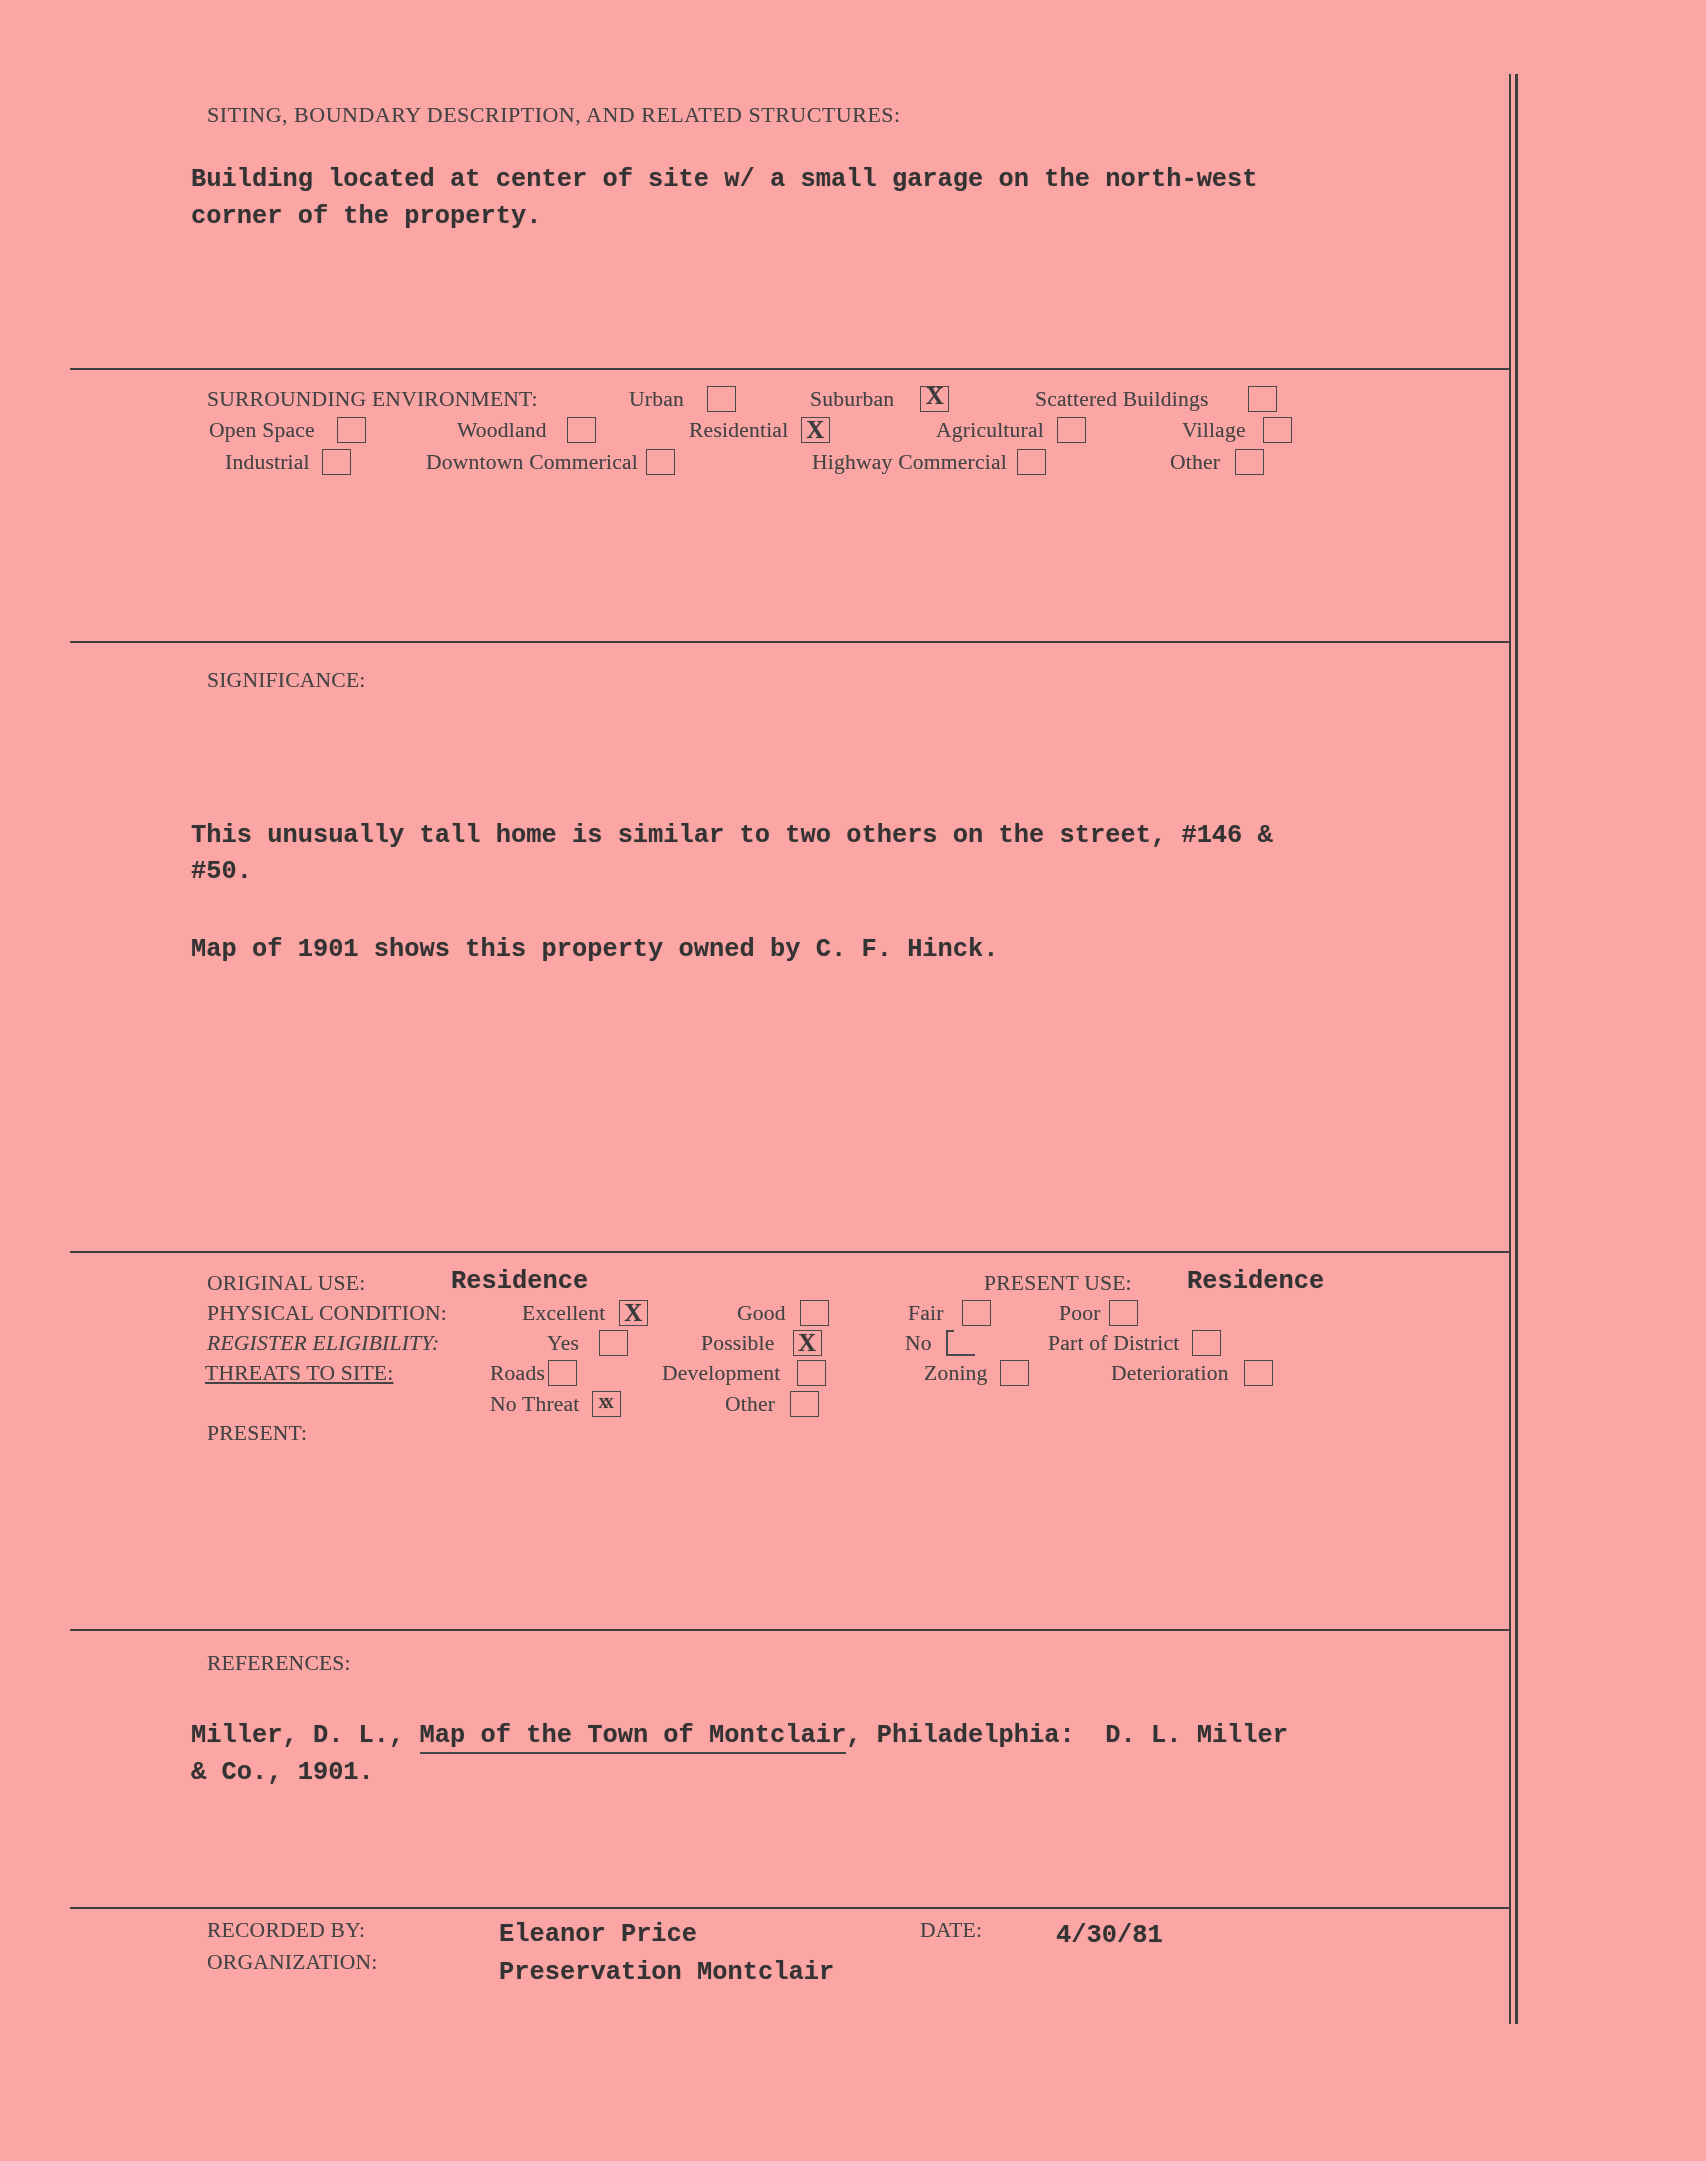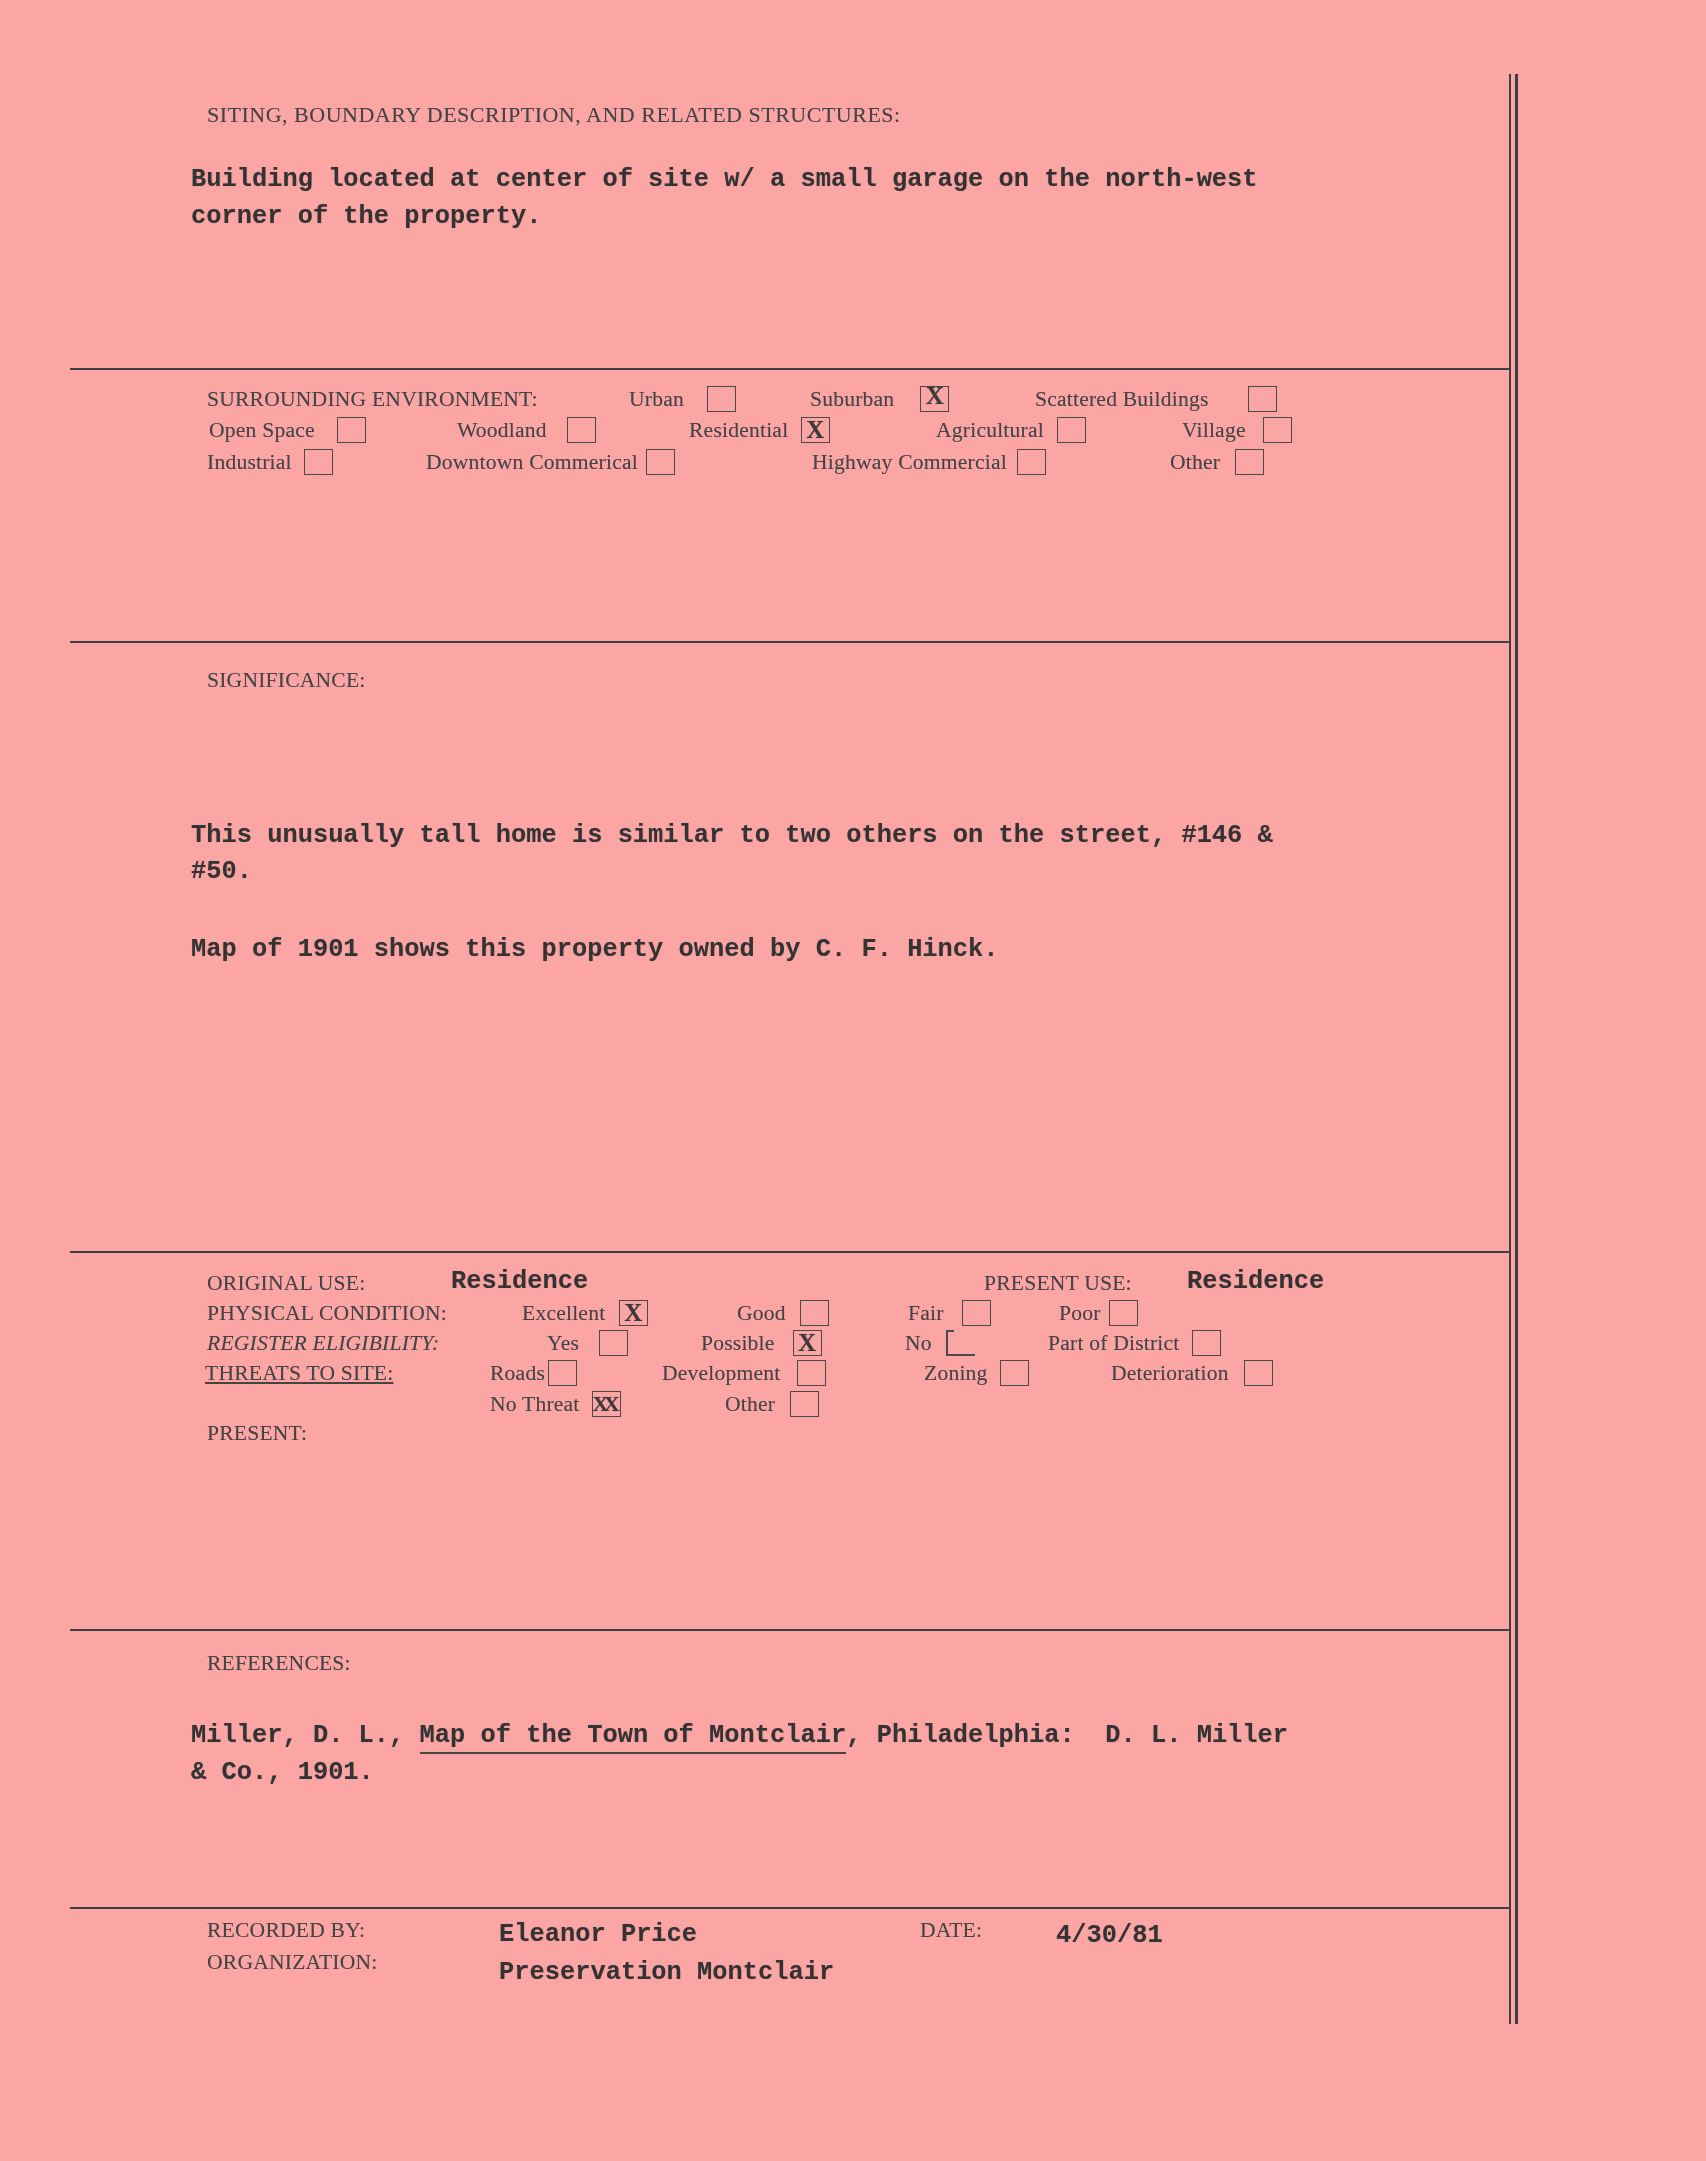--- a/index.html
+++ b/index.html
@@ -13,21 +13,21 @@
         text-shadow:0 0 1px rgba(50,50,50,.30);}
   .hline{position:absolute;height:2.4px;background:#3f3f3f;left:70px;width:1441px;}
   .vline{position:absolute;width:2.4px;background:#3f3f3f;top:74px;height:1950px;}
   .item{position:absolute;display:flex;align-items:flex-start;}
   .item .txt{font-size:21.6px;line-height:1.15;letter-spacing:0.2px;color:#444;white-space:pre;
              text-shadow:0 0 0.5px rgba(70,70,70,.35);}
   .box{width:27px;height:24px;border:1.9px solid #4a4a4a;margin-left:15.4px;margin-top:-1px;
        display:flex;align-items:center;justify-content:center;overflow:visible;flex:none;}
   .mark{font-family:"Liberation Serif",serif;font-weight:700;font-size:25px;line-height:22px;
         color:#3a3a3a;text-shadow:0 0 1px rgba(50,50,50,.4);}
-  .mark-xx{font-size:22px;letter-spacing:-4.8px;transform:translateX(-2.9px);}
+  .mark-xx{font-size:14px;letter-spacing:-4.8px;transform:translateX(-2.9px);}
   .box-open{border:none;border-left:2.4px solid #4a4a4a;border-bottom:2.4px solid #4a4a4a;position:relative;}
   .box-open::before{content:"";position:absolute;left:-2.4px;top:0;width:8.6px;height:2.4px;background:#4a4a4a;}
   .cite-title{border-bottom:2.4px solid #454545;padding-bottom:1.9px;}
 </style>
 </head>
 <body>
 
 <div class="page">
 
   <div class="vline" style="left:1509px;"></div>
@@ -87,21 +87,21 @@
         <span class="mark"></span>
       </span>
   </div>
   <div class="item" style="left:1182px;top:418px;">
     <span class="txt">Village</span>
     <span class="box" style="margin-left:17.3px;">
         <span class="mark"></span>
       </span>
   </div>
 
-  <div class="item" style="left:207px;top:450px;text-align:right;">
+  <div class="item" style="left:225px;top:450px;text-align:right;">
     <span class="txt">Industrial</span>
     <span class="box" style="margin-left:12.5px;">
         <span class="mark"></span>
       </span>
   </div>
   <div class="item" style="left:426px;top:450px;">
     <span class="txt">Downtown Commerical</span>
     <span class="box" style="margin-left:7.7px;">
         <span class="mark"></span>
       </span>

